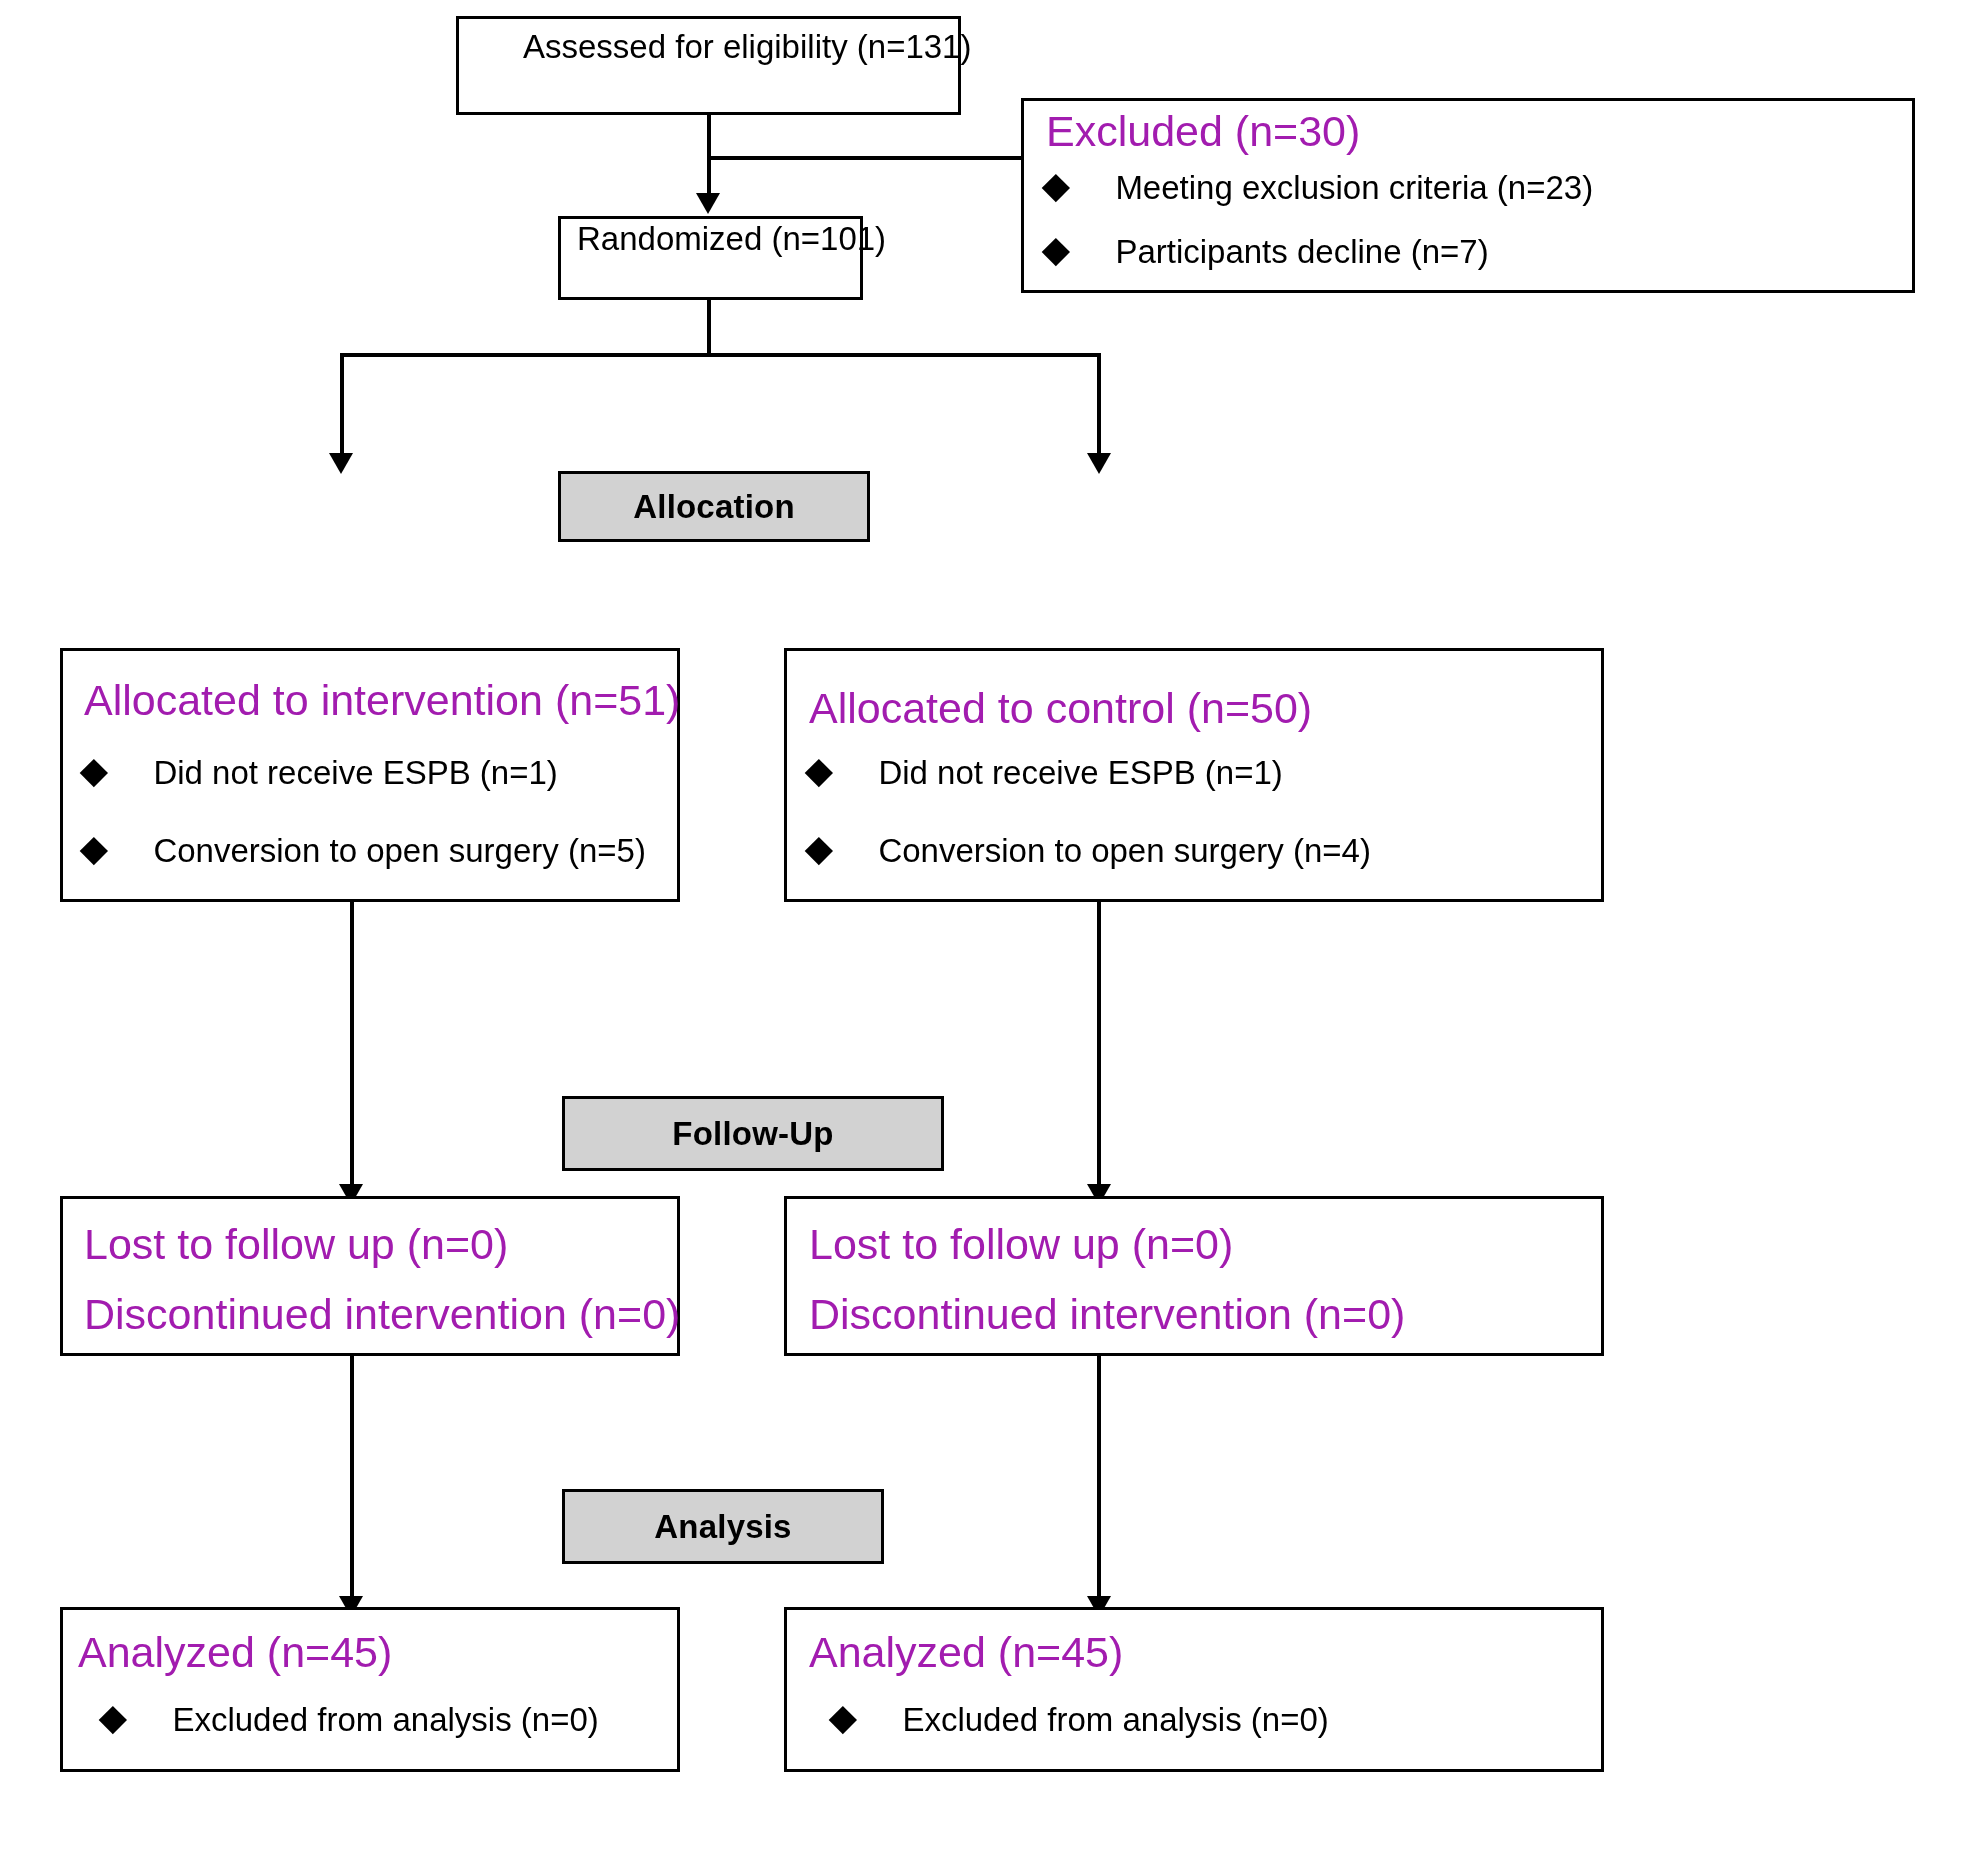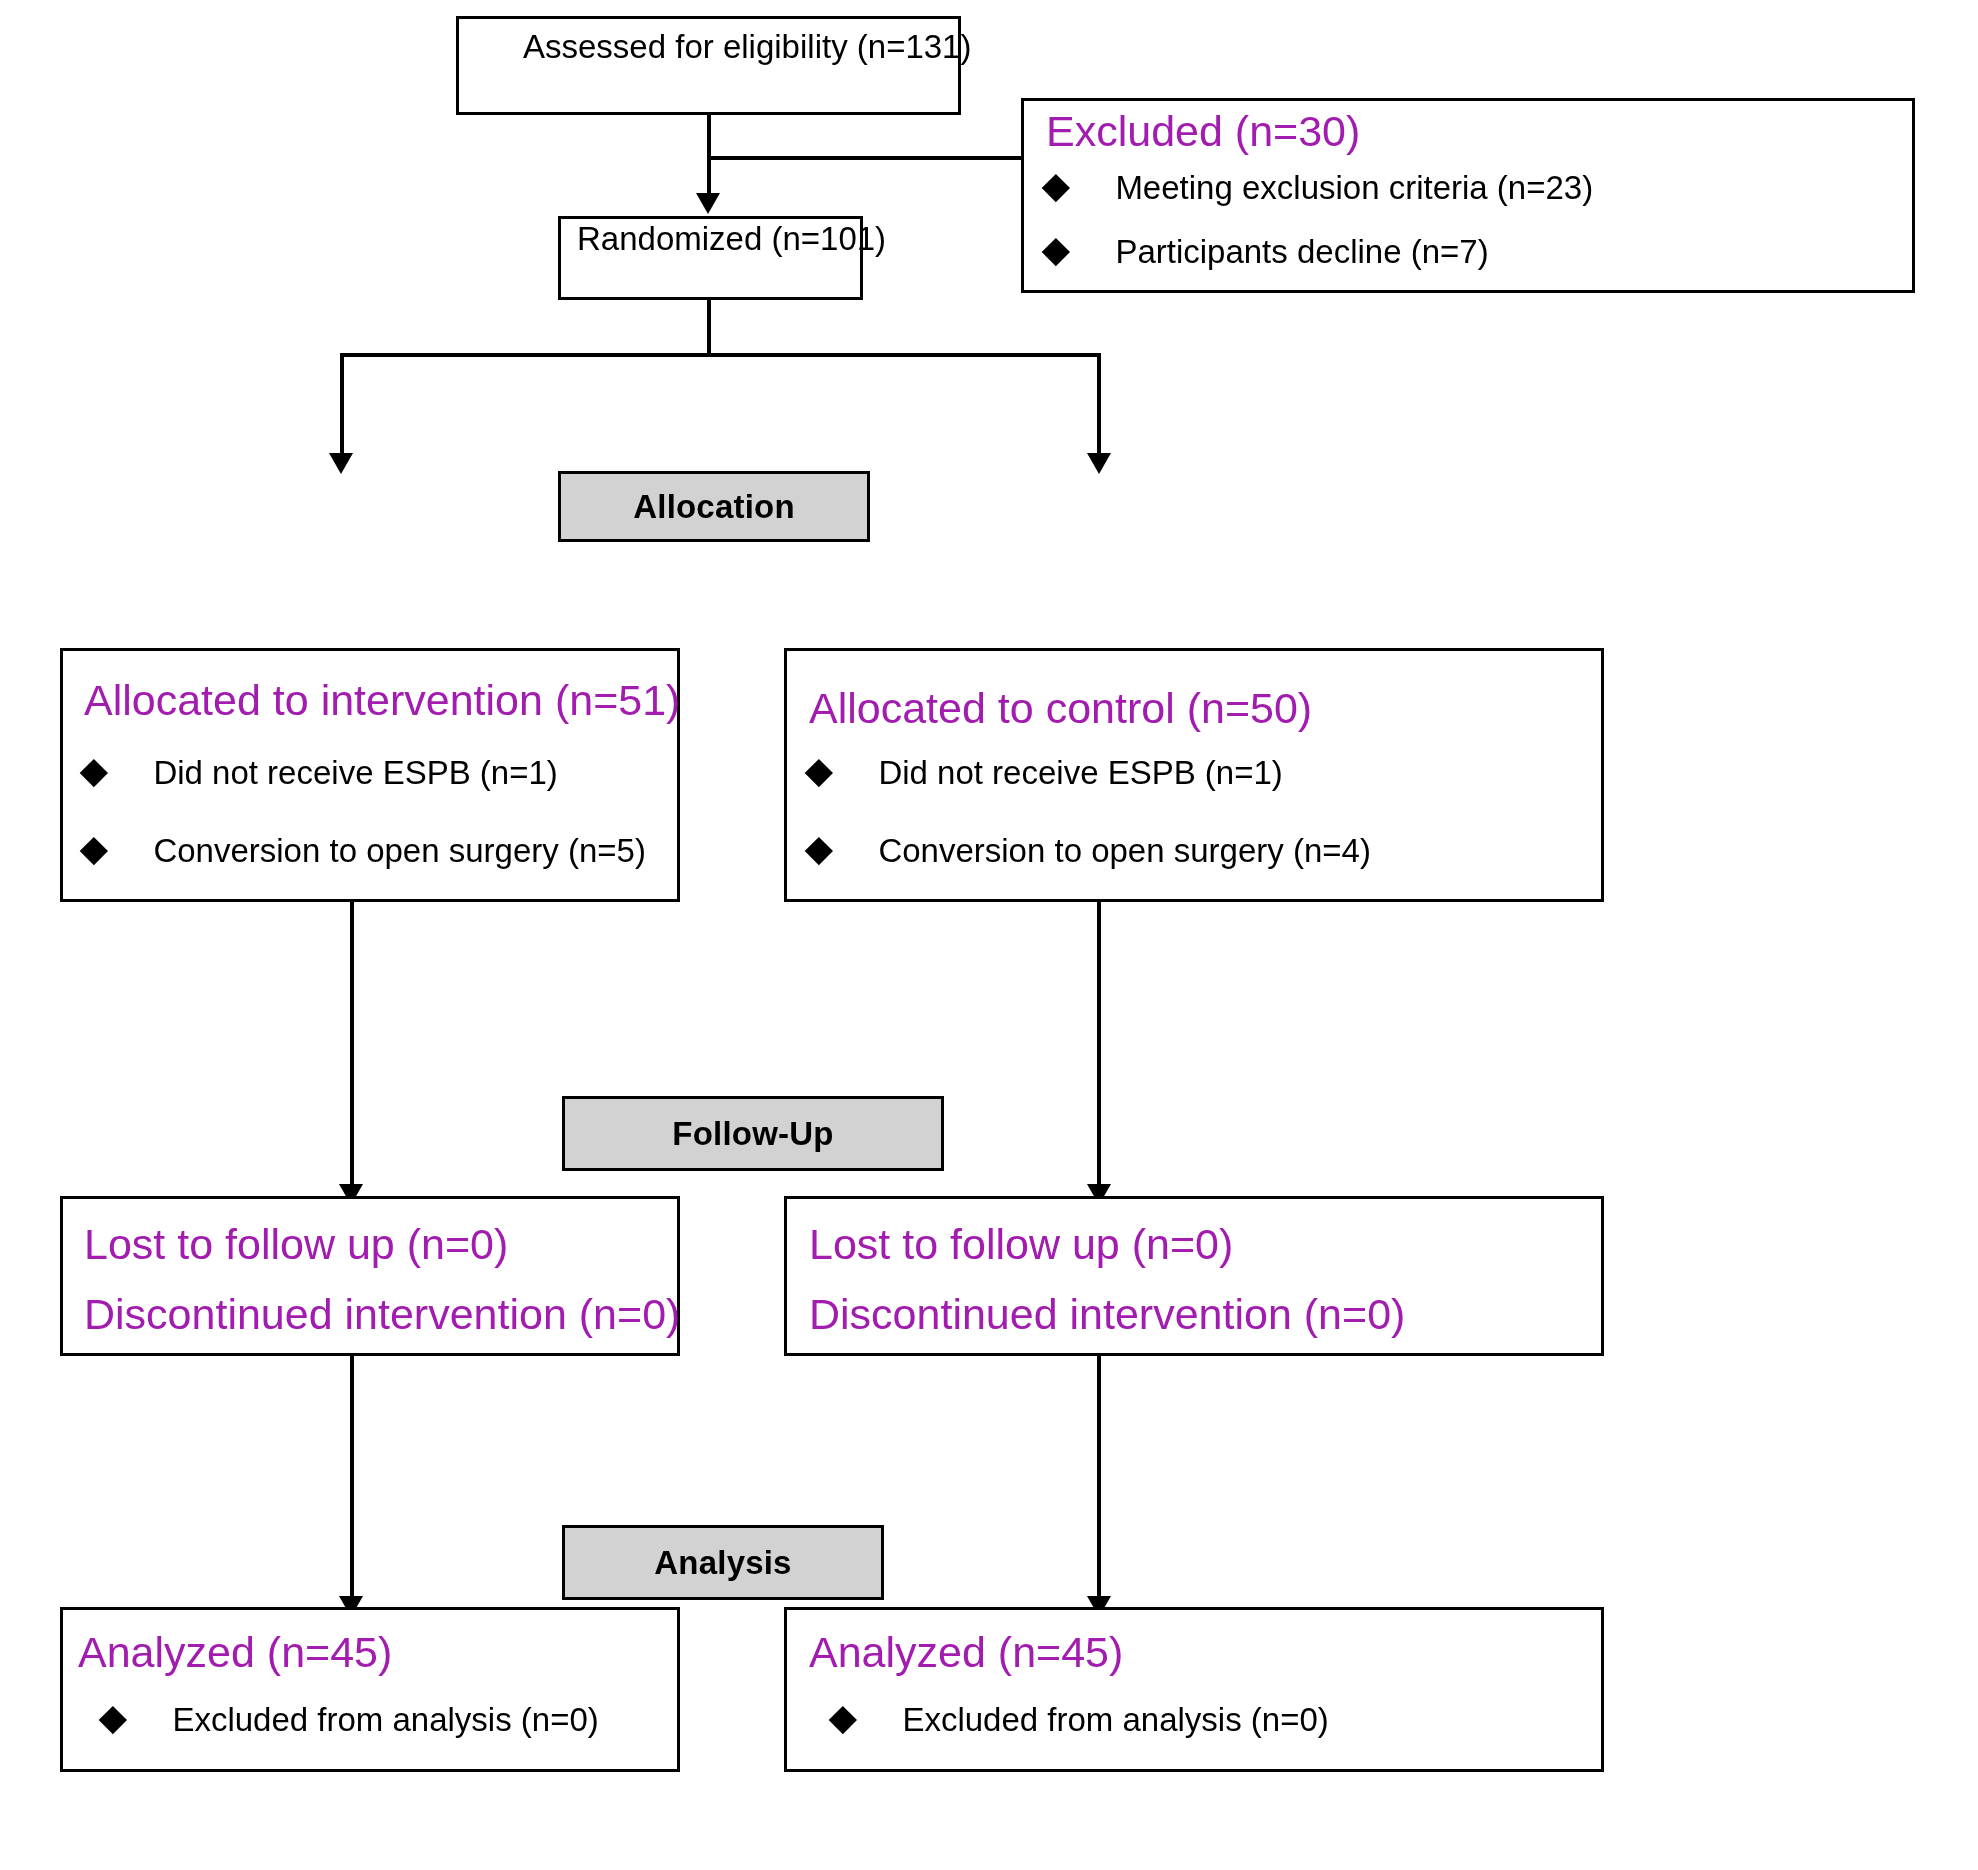--- a/index.html
+++ b/index.html
@@ -164,21 +164,21 @@
 
   <div class="box" style="left:784px; top:1196px; width:820px; height:160px;"></div>
   <div class="txt" style="left:809px; top:1221px;">Lost to follow up (n=0)</div>
   <div class="txt" style="left:809px; top:1291px;">Discontinued intervention (n=0)</div>
 
   <div class="line-v" style="left:350px; top:1355px; height:244px;"></div>
   <div class="arrow-down" style="left:339px; top:1596px;"></div>
   <div class="line-v" style="left:1097px; top:1355px; height:244px;"></div>
   <div class="arrow-down" style="left:1087px; top:1596px;"></div>
 
-  <div class="band" style="left:562px; top:1489px; width:322px; height:75px;margin-top:36px;">
+  <div class="band" style="left:562px; top:1489px; width:322px; height:75px;">
     <span class="band-label">Analysis</span>
   </div>
 
   <div class="box" style="left:60px; top:1607px; width:620px; height:165px;"></div>
   <div class="txt" style="left:78px; top:1629px;">Analyzed (n=45)</div>
   <div class="bullet-row" style="left:103px; top:1701px;">
     <span class="dia"></span>
     <span>Excluded from analysis (n=0)</span>
   </div>
 

